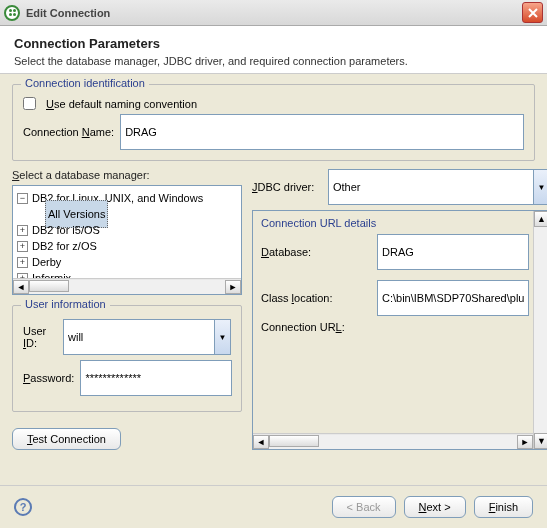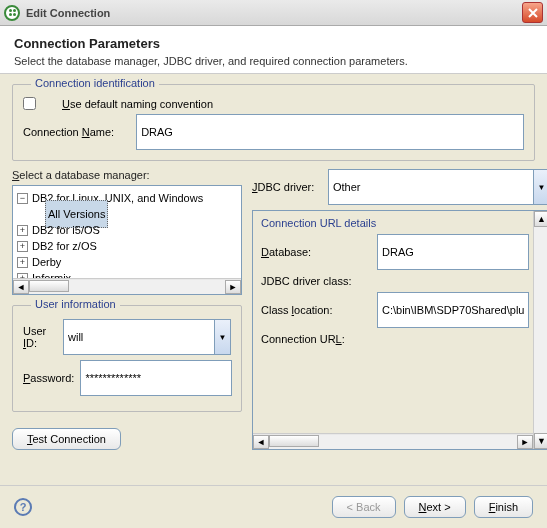--- a/index.html
+++ b/index.html
@@ -8,22 +8,22 @@
   .titlebar .icon { width: 16px; height: 16px; border-radius: 50%; background: #fff; border: 2px solid #3a8a3a; display:flex; align-items:center; justify-content:center; margin-right:6px;}
   .titlebar .icon .dots { display:grid; grid-template-columns: 3px 3px; grid-gap:1px;}
   .titlebar .icon .dots span{width:3px;height:3px;background:#3a8a3a;border-radius:50%;}
   .titlebar .title { font-weight: bold; color: #444; flex:1;}
   .closebtn { width: 21px; height: 21px; background: linear-gradient(#f7a58a,#d64a2a); border:1px solid #a33; border-radius:3px; display:flex; align-items:center; justify-content:center; color:#fff; font-weight:bold; font-size:12px; cursor:default;}
   .header { padding: 10px 14px 6px 14px; background:#fff; border-bottom:1px solid #ccc;}
   .header h1 { margin:0 0 4px 0; font-size:13px; font-weight:bold; color:#222;}
   .header p { margin:0; color:#333;}
   .content { padding: 10px 12px; }
   .fieldset { border: 1px solid #bbb; border-radius:2px; padding: 8px 10px 10px 10px; margin-bottom: 8px; position:relative;}
-  .fieldset .legend { position:absolute; top:-8px; left:18px; background:#ece9d8; padding:0 4px; color:#2a3f8f;}
-  .row { display:flex; align-items:center; gap:22px; margin-top:4px;}
+  .fieldset .legend { position:absolute; top:-8px; left:8px; background:#ece9d8; padding:0 4px; color:#2a3f8f;}
+  .row { display:flex; align-items:center; gap:6px; margin-top:4px;}
   .row label { white-space:nowrap;}
   input[type=text], input[type=password], select { border:1px solid #7f9db9; background:#ffffff; height:36px; padding:1px 4px; font-size:11px;}
   input[type=checkbox]{ width:13px; height:13px; margin:0 4px 0 0;}
   .underline { text-decoration: underline; }
   .midrow { display:flex; gap:10px; }
   .leftcol { width:230px; display:flex; flex-direction:column;}
   .rightcol { flex:1; display:flex; flex-direction:column;}
   .treewrap { border:1px solid #7f9db9; background:#fff; height:110px; overflow:hidden; position:relative;}
   .tree { padding:4px 2px; white-space:nowrap; overflow:hidden; height:94px;}
   .tree .item { display:flex; align-items:center; height:16px;}
@@ -157,21 +157,20 @@
         </div>
       </div>
 
       <div class="detailswrap">
         <div style="color:#2a3f8f">Connection URL details</div>
         <div class="formrow">
             <label><span class="underline">D</span>atabase:</label>
             <input type="text" value="DRAG" style="">
           </div>
         <div class="formrow">
-            <label>JDBC driver class:</label>
           </div>
         <div class="formrow">
             <label>Class <span class="underline">l</span>ocation:</label>
             <input type="text" value="C:\bin\IBM\SDP70Shared\plugins\com.ibm" style="">
           </div>
         <div class="formrow">
             <label>Connection UR<span class="underline">L</span>:</label>
           </div>
 
         <div class="vscroll">

